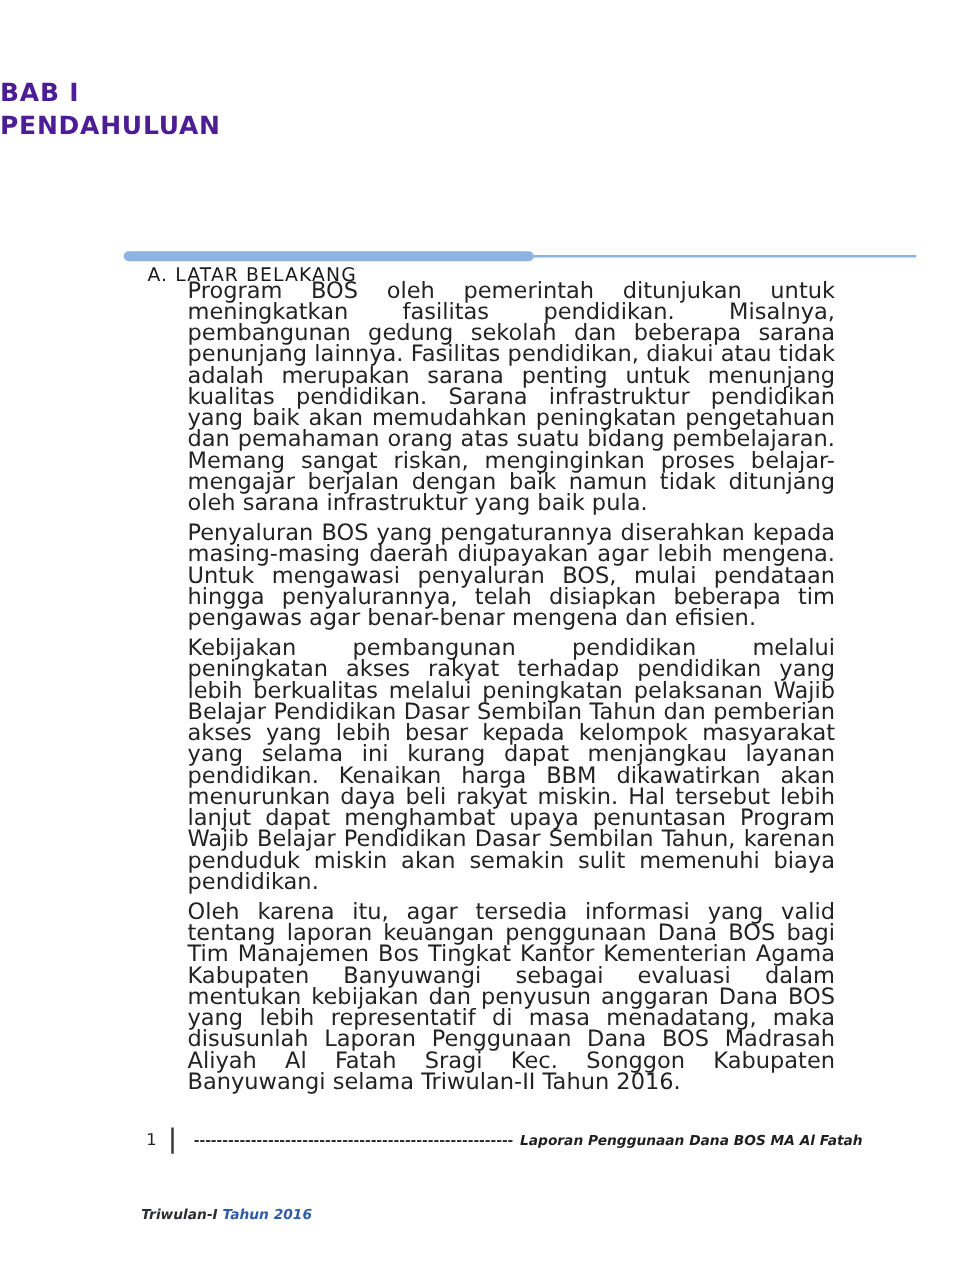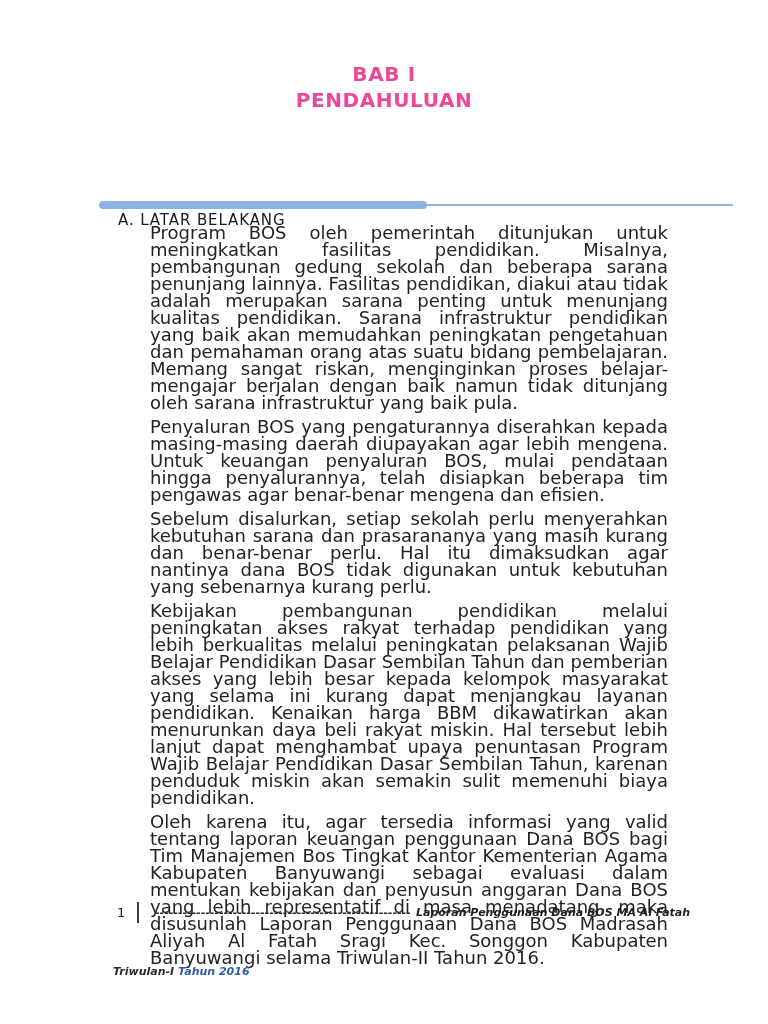--- a/index.html
+++ b/index.html
@@ -16,26 +16,25 @@
     font-family: "DejaVu Sans", sans-serif;
     color: var(--text, #1f1f1f);
   }
 
   
   .doc-title {
     position: absolute;
     top: 61px;
     left: 0;
     width: 768px;
-    text-align: center;
     font-weight: bold;
     font-size: 20px;
     line-height: 26px;
     letter-spacing: 0.6px;
-    color: #ec4899;
+    color: #4c1d95;
   }
 
   
   .section-heading {
     position: absolute;
     top: 180px;
     left: 118px;
     font-size: 15px;
     letter-spacing: 0.9px;
     color: #1a1a1a;
@@ -148,22 +147,21 @@
     <div>PENDAHULUAN</div>
   </div>
 
   <div class="section-heading">A. LATAR BELAKANG</div>
 
   <div class="accent-bar"></div>
   <div class="accent-rule"></div>
 
   <div class="body-text">
     <p>Program BOS oleh pemerintah ditunjukan untuk meningkatkan fasilitas pendidikan. Misalnya, pembangunan gedung sekolah dan beberapa sarana penunjang lainnya. Fasilitas pendidikan, diakui atau tidak adalah merupakan sarana penting untuk menunjang kualitas pendidikan. Sarana infrastruktur pendidikan yang baik akan memudahkan peningkatan pengetahuan dan pemahaman orang atas suatu bidang pembelajaran. Memang sangat riskan, menginginkan proses belajar-mengajar berjalan dengan baik namun tidak ditunjang oleh sarana infrastruktur yang baik pula.</p>
-    <p>Penyaluran BOS yang pengaturannya diserahkan kepada masing-masing daerah diupayakan agar lebih mengena. Untuk keuangan penyaluran BOS, mulai pendataan hingga penyalurannya, telah disiapkan beberapa tim pengawas agar benar-benar mengena dan efisien.</p>
-    <p>Sebelum disalurkan, setiap sekolah perlu menyerahkan kebutuhan sarana dan prasarananya yang masih kurang dan benar-benar perlu. Hal itu dimaksudkan agar nantinya dana BOS tidak digunakan untuk kebutuhan yang sebenarnya kurang perlu.</p>
+    <p>Penyaluran BOS yang pengaturannya diserahkan kepada masing-masing daerah diupayakan agar lebih mengena. Untuk mengawasi penyaluran BOS, mulai pendataan hingga penyalurannya, telah disiapkan beberapa tim pengawas agar benar-benar mengena dan efisien.</p>
     <p>Kebijakan pembangunan pendidikan melalui peningkatan akses rakyat terhadap pendidikan yang lebih berkualitas melalui peningkatan pelaksanan Wajib Belajar Pendidikan Dasar Sembilan Tahun dan pemberian akses yang lebih besar kepada kelompok masyarakat yang selama ini kurang dapat menjangkau layanan pendidikan. Kenaikan harga BBM dikawatirkan akan menurunkan daya beli rakyat miskin. Hal tersebut lebih lanjut dapat menghambat upaya penuntasan Program Wajib Belajar Pendidikan Dasar Sembilan Tahun, karenan penduduk miskin akan semakin sulit memenuhi biaya pendidikan.</p>
     <p>Oleh karena itu, agar tersedia informasi yang valid tentang laporan keuangan penggunaan Dana BOS bagi Tim Manajemen Bos Tingkat Kantor Kementerian Agama Kabupaten Banyuwangi sebagai evaluasi dalam mentukan kebijakan dan penyusun anggaran Dana BOS yang lebih representatif di masa menadatang, maka disusunlah Laporan Penggunaan Dana BOS Madrasah Aliyah Al Fatah Sragi Kec. Songgon Kabupaten Banyuwangi selama Triwulan-II Tahun 2016.</p>
   </div>
 
   <div class="footer">
     <span class="pagenum">1</span>
     <span class="sep"></span>
     <span class="dashes">------------------------------------------------------------</span>
     <span class="doc-ref">Laporan Penggunaan Dana BOS MA Al Fatah</span>
     <span class="line2"><span class="period">Triwulan-I</span><span>&nbsp;</span><span class="year">Tahun 2016</span></span>

